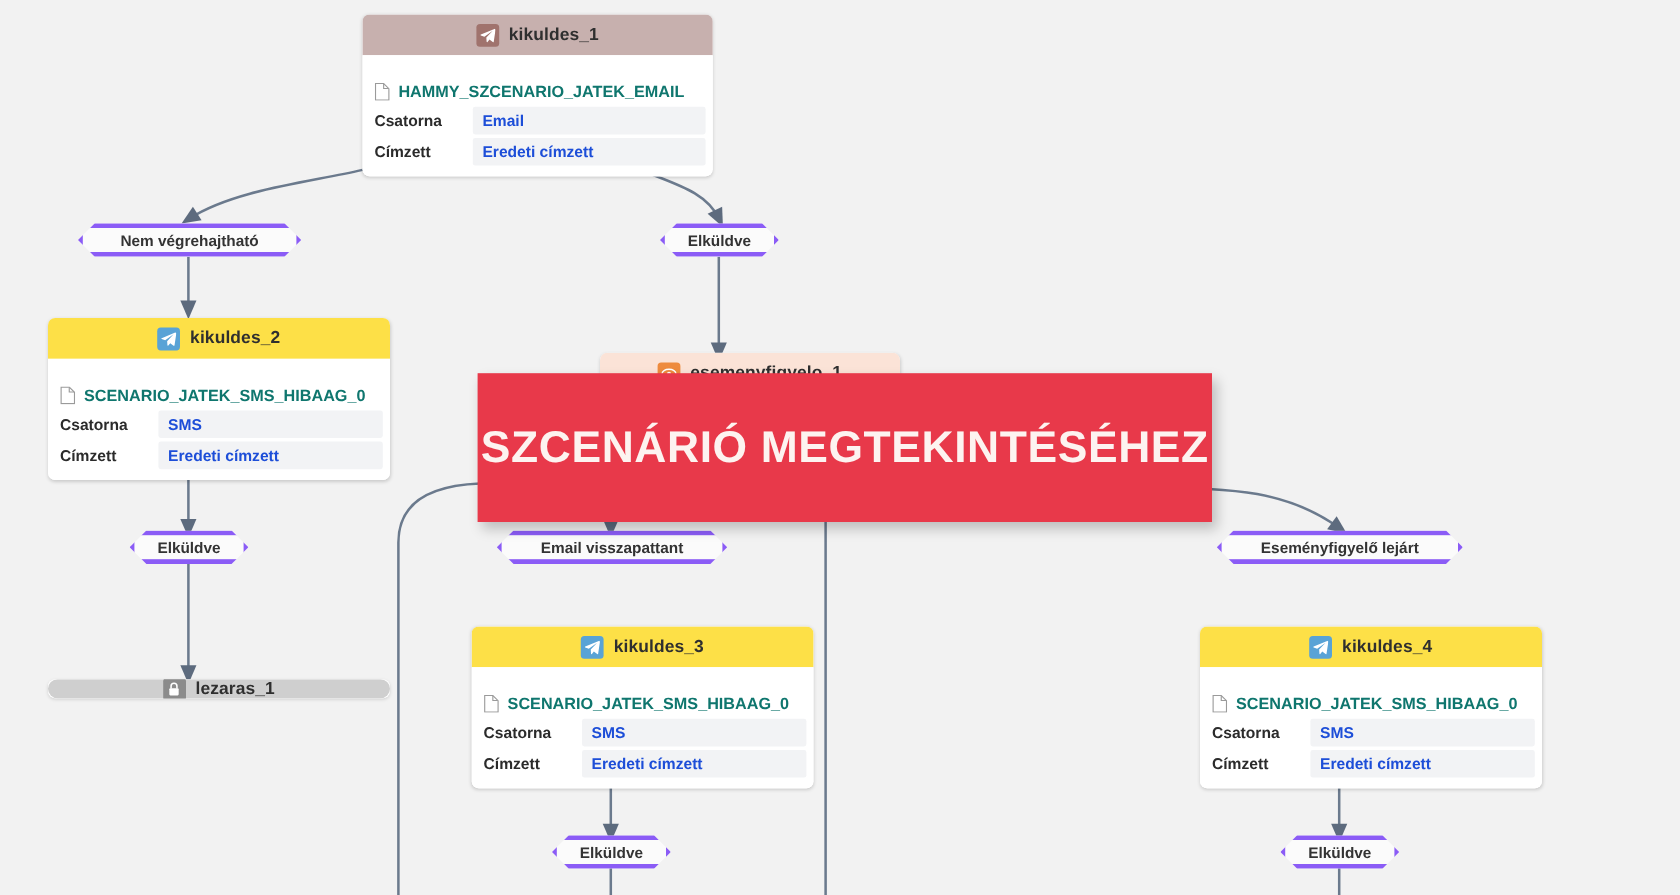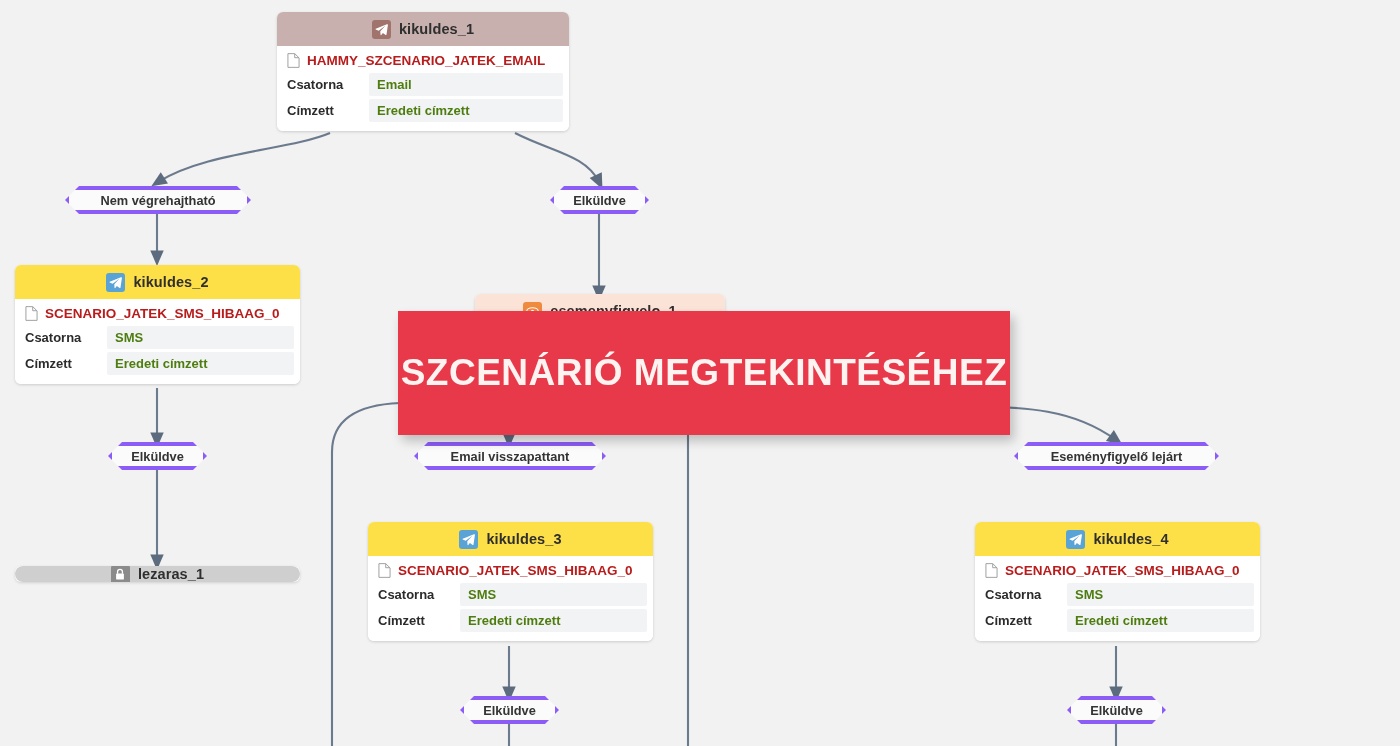--- a/index.html
+++ b/index.html
@@ -27,20 +27,21 @@
   }
 
   
   .node {
     position: absolute;
     box-sizing: border-box;
     border-radius: 6px;
     background: #ffffff;
     box-shadow: 0 1px 3px rgba(0,0,0,0.16);
     overflow: hidden;
+    margin-left: 25px;
   }
   .node-header {
     height: 34px;
     display: flex;
     align-items: center;
     justify-content: center;
     gap: 8px;
     font-size: 14.5px;
     font-weight: bold;
     color: #2f2f2f;
@@ -65,24 +66,24 @@
   .hicon.peach { background: #ee8b3e; }
   .hicon.gray  { background: #8b8b8b; }
   .hicon svg { display: block; }
 
   .node-body { background: #ffffff; padding: 0 0 6px 0; }
 
   .doc-row {
     display: flex;
     align-items: flex-end;
     gap: 7px;
-    padding: 7px 10px 5px 10px;
+    padding: 23px 10px 5px 10px;
     font-size: 13.5px;
     font-weight: bold;
-    color: #b91c1c;
+    color: #0f766e;
     white-space: nowrap;
     overflow: hidden;
   }
   .doc-row .dname { overflow: hidden; }
 
   .kv {
     display: flex;
     align-items: center;
     margin: 0 0 3px 0;
     font-size: 13px;
@@ -93,21 +94,21 @@
     padding-left: 10px;
     box-sizing: border-box;
     font-weight: bold;
     color: #2b2b2b;
   }
   .kv .v {
     flex: 1 1 auto;
     background: #f2f3f5;
     padding: 4px 8px;
     font-weight: bold;
-    color: #4d7c0f;
+    color: #1d4ed8;
     border-radius: 2px;
     margin-right: 6px;
     white-space: nowrap;
     overflow: hidden;
   }
 
   
   .node.simple { box-shadow: 0 1px 3px rgba(0,0,0,0.14); }
   .node.simple .node-header { height: 16px; background: #cfcfcf; border-radius: 14px; text-align: right; }
 

